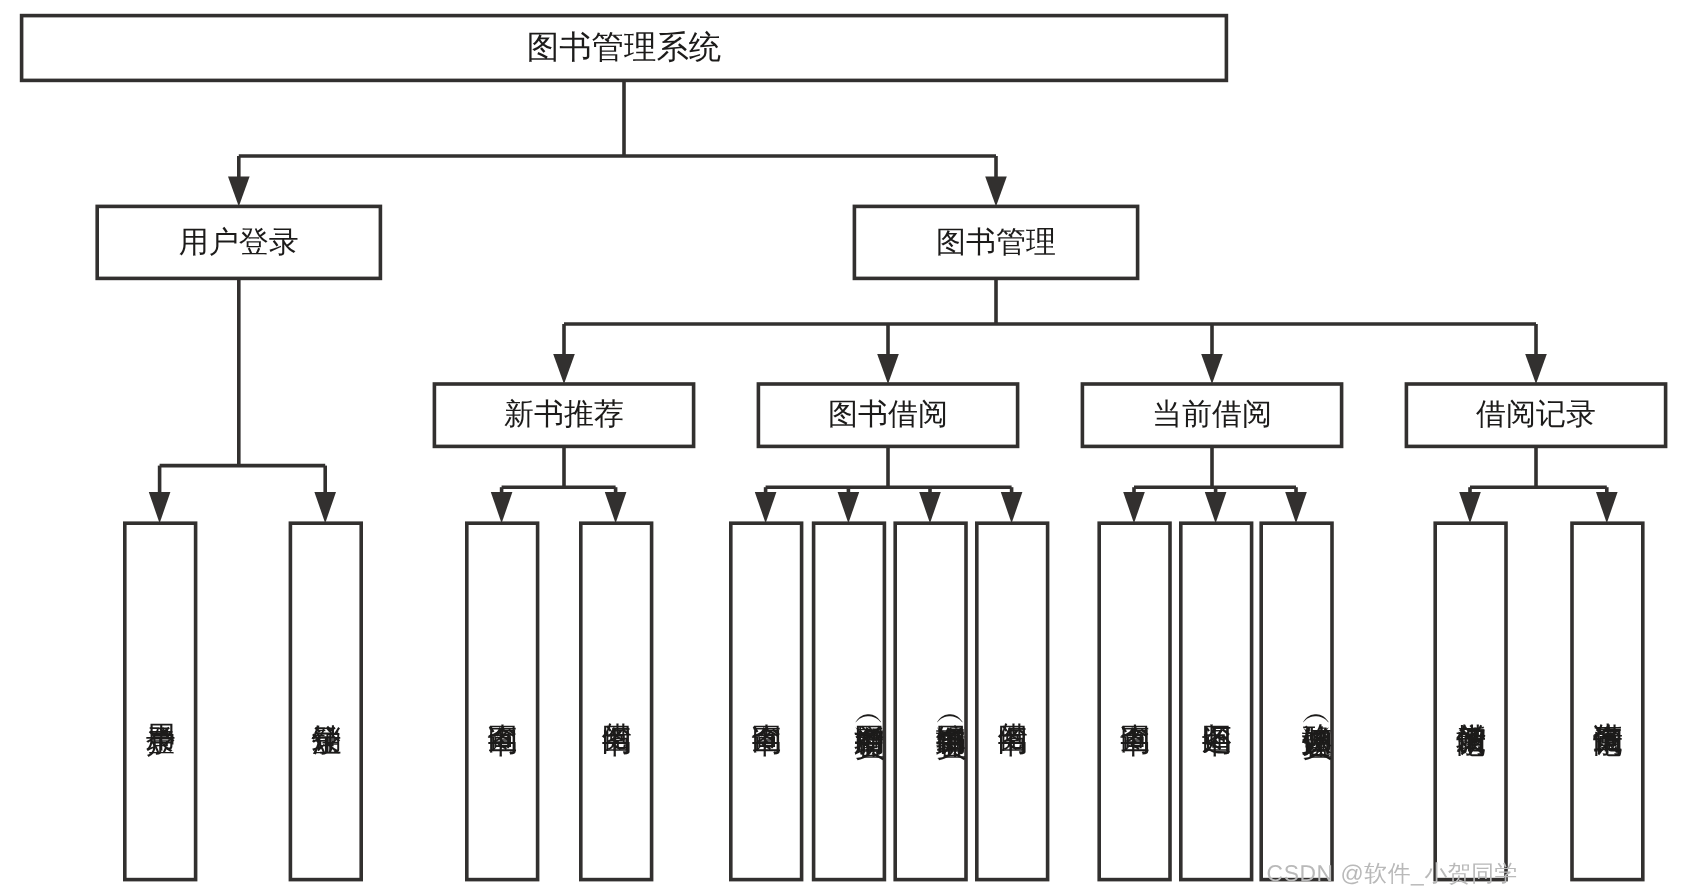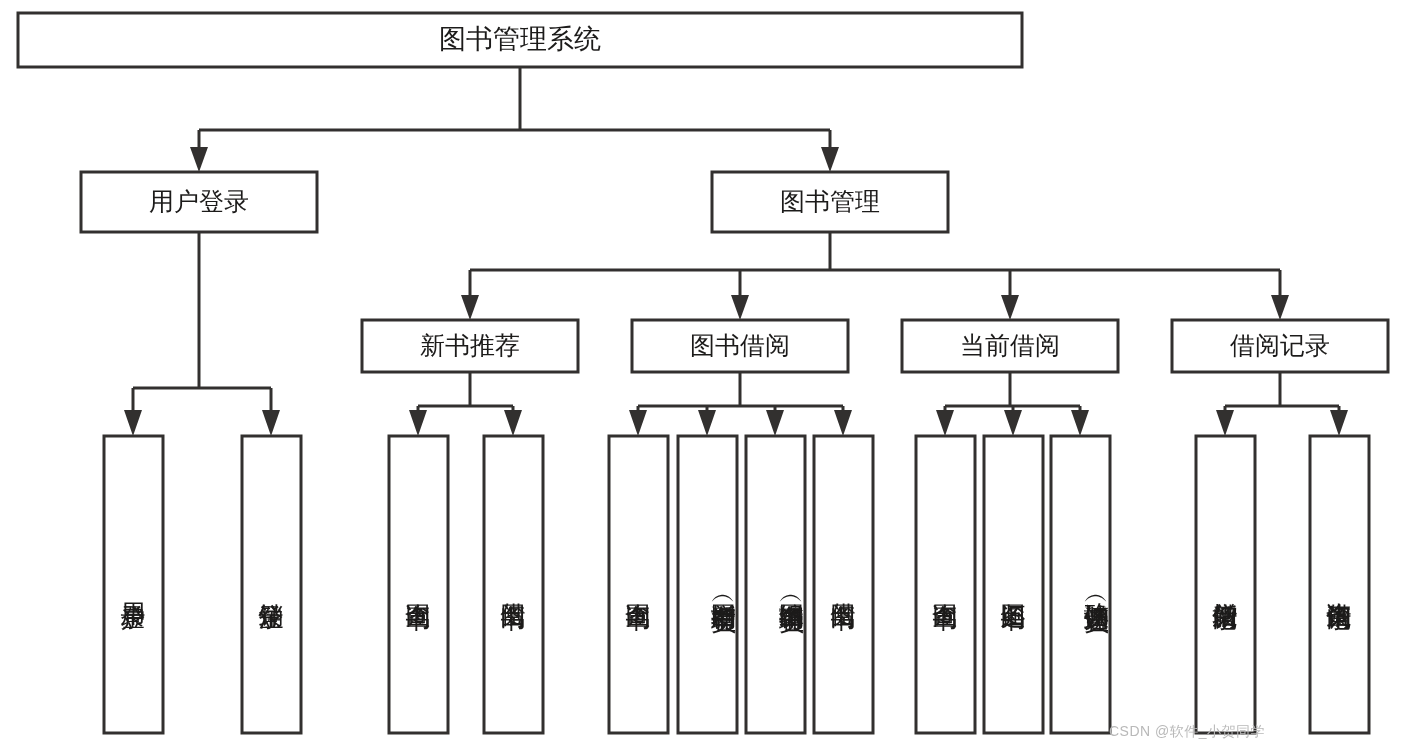--- a/index.html
+++ b/index.html
@@ -66,21 +66,21 @@
     justify-content: center;
     letter-spacing: 1px;
     white-space: nowrap;
     pointer-events: none;
   }
   .watermark {
     position: absolute;
     right: 12px;
     bottom: 6px;
     font-family: "Liberation Sans", "DejaVu Sans", sans-serif;
-    font-size: 14px;
+    font-size: 19px;
     color: #b9b9b9;
     letter-spacing: 0.5px;
     white-space: nowrap;
   }
 </style>
 </head>
 <body>
 
 <div id="diagram-root">
 

